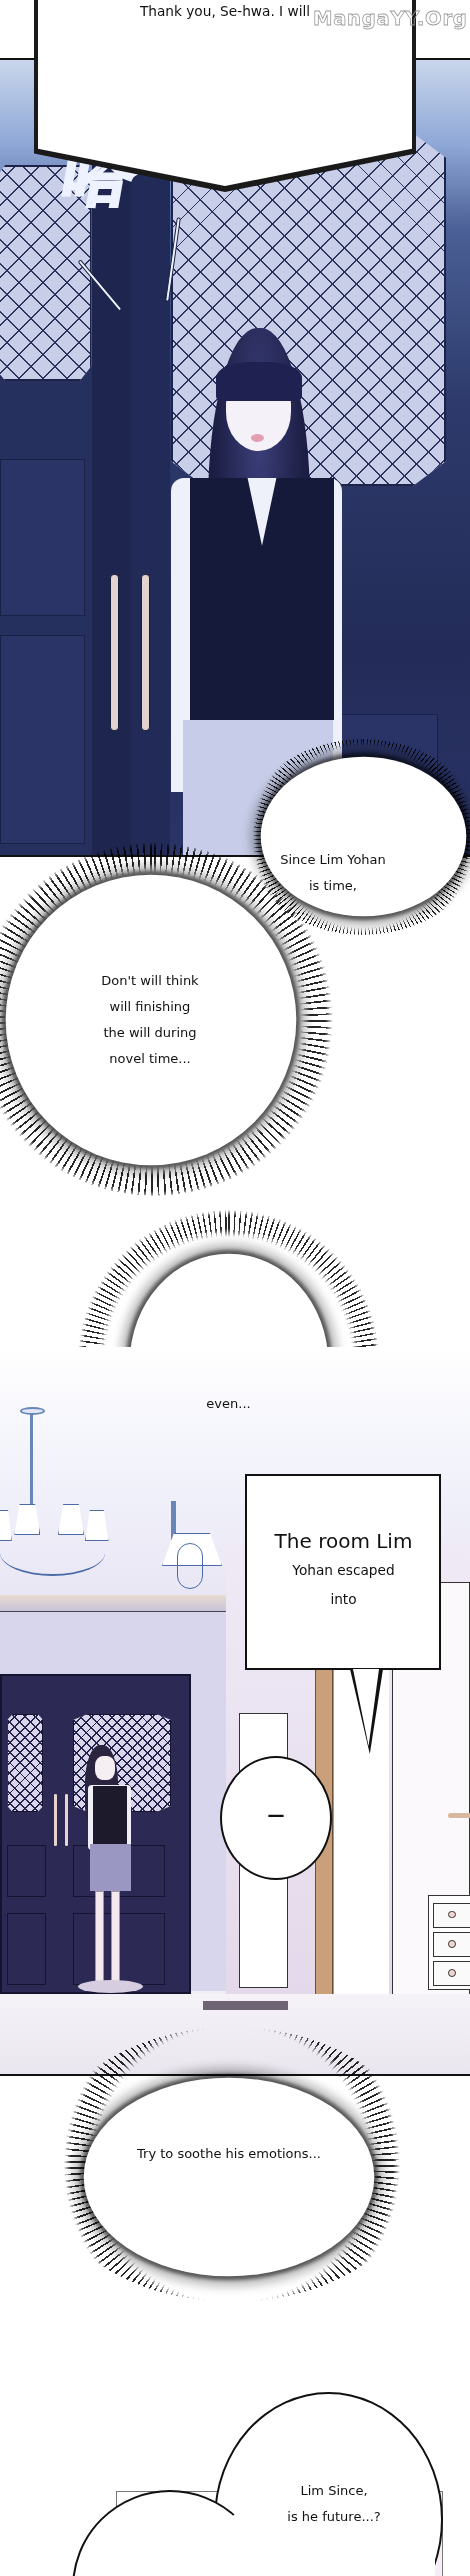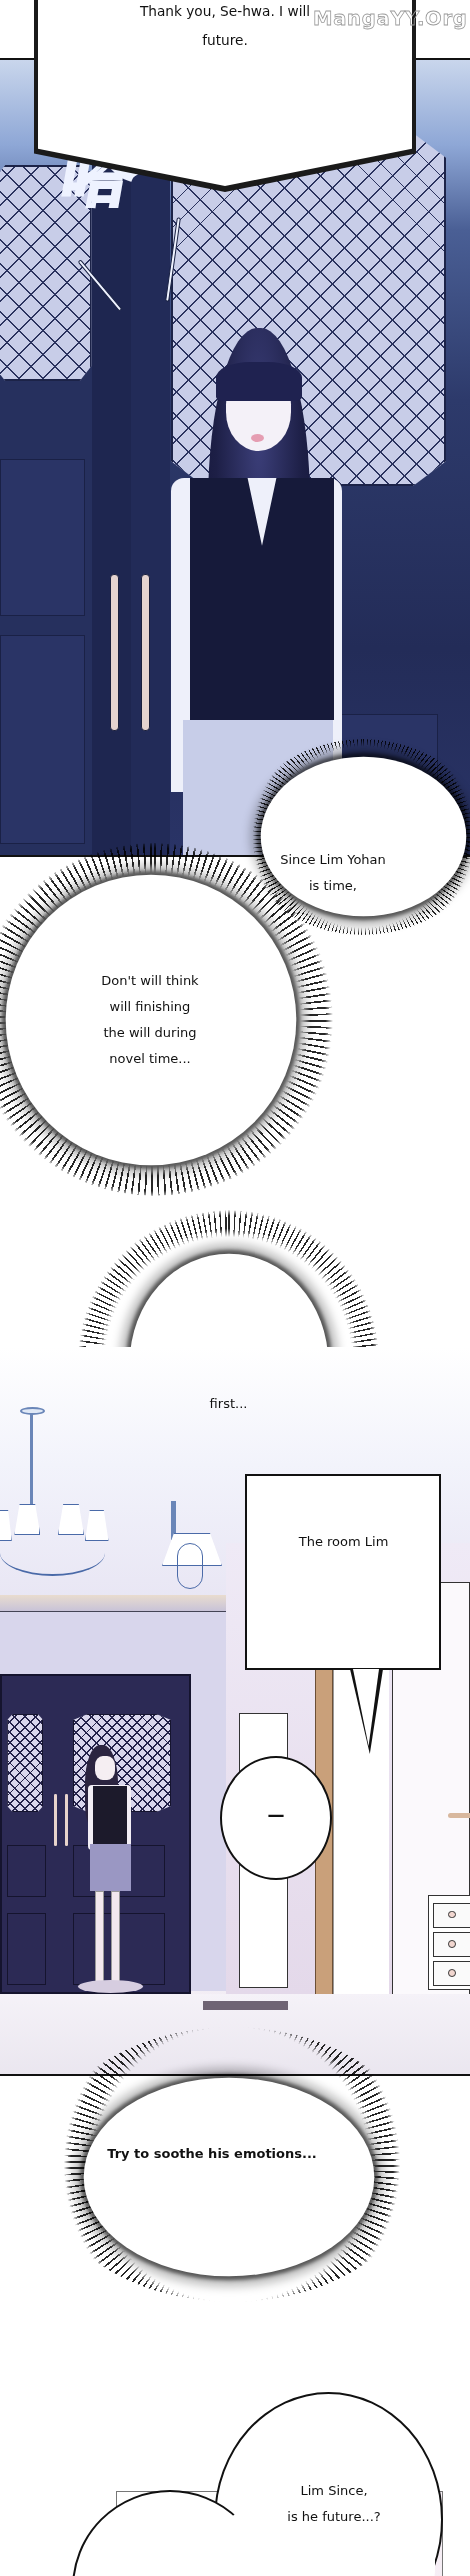--- a/index.html
+++ b/index.html
@@ -147,21 +147,20 @@
   <div class="abs sfx-line" style="left:171px;top:157px;height:85px;transform:rotate(8deg);"></div>
 </div>
 
 <div class="abs" style="left:0;top:0;width:471px;height:58px;background:#ffffff;"></div>
 
 <div class="abs caption-pentagon-border"></div>
 <div class="abs caption-pentagon" style="left:38px;width:374px;"></div>
 <div class="abs" style="left:42px;top:0;width:366px;height:157px;background:#ffffff;clip-path:polygon(0 0,100% 0,100% 85%,50% 118%,0 85%);"></div>
 <div class="abs" style="left:42px;top:-2.6px;width:366px;">
   <div class="caption-text">Thank you, Se-hwa. I will</div>
-  <div class="caption-text">future.</div>
 </div>
 
 <div class="abs watermark" style="left:313px;top:6.5px;">MangaYY.Org</div>
 
 <div class="abs spiky-rays" style="left:242px;top:739px;width:242px;height:196px;"></div>
 <div class="abs spiky" style="left:262px;top:758px;width:203px;height:157px;"></div>
 <div class="abs" style="left:248px;top:847px;width:170px;">
   <div class="bubble-text">Since Lim Yohan</div>
   <div class="bubble-text">is time,</div>
 </div>
@@ -231,35 +230,37 @@
       </div>
     <div class="abs drawer" style="left:3.9px;top:65px;width:41px;height:25px;">
         <div class="abs knob" style="left:14.4px;top:7.2px;"></div>
       </div>
   </div>
 
   <div class="abs floor" style="left:0;top:647px;width:471px;height:82px;"></div>
   <div class="abs" style="left:203px;top:654px;width:85px;height:9.2px;background:#6f6474;"></div>
 </div>
 
-<div class="abs bubble-text" style="left:163px;top:1391px;width:131px;">first...</div>
+<div class="abs bubble-text" style="left:163px;top:1391px;width:131px;">even...</div>
 
 <div class="abs rect-caption" style="left:245px;top:1474px;width:196px;height:196px;"></div>
 <div class="abs tail" style="left:350px;top:1669px;width:33px;height:85px;"></div>
 <div class="abs tail-fill" style="left:353px;top:1669px;width:26px;height:77px;"></div>
 <div class="abs" style="left:255px;top:1527px;width:177px;">
-  <div class="bubble-text" style="font-size:13px;line-height:29px;">The room Lim</div>
+  <div class="bubble-text" style="font-size:20px;line-height:29px;">The room Lim</div>
+  <div class="bubble-text" style="font-size:13.7px;line-height:29px;">Yohan escaped</div>
+  <div class="bubble-text" style="font-size:13.7px;line-height:29px;">into</div>
 </div>
 
 <div class="abs speech-circle" style="left:220px;top:1756px;width:112px;height:124px;"></div>
 <div class="abs" style="left:220px;top:1805px;width:112px;text-align:center;font-size:17px;font-weight:bold;">—</div>
 
 <div class="abs spiky-rays" style="left:39px;top:2027px;width:386px;height:275px;"></div>
 <div class="abs spiky" style="left:85px;top:2079px;width:288px;height:196px;"></div>
-<div class="abs bubble-text" style="left:68px;top:2141px;width:288px;font-weight:bold;">Try to soothe his emotions...</div>
+<div class="abs bubble-text" style="left:85px;top:2141px;width:288px;">Try to soothe his emotions...</div>
 
 <div class="abs bottom-frame" style="left:116px;top:2491px;width:327px;height:92px;"></div>
 
 <div class="abs cloud" style="left:214px;top:2392px;width:229px;height:255px;border-radius:50%;"></div>
 <div class="abs cloud" style="left:72px;top:2490px;width:196px;height:196px;border-radius:50%;"></div>
 <div class="abs" style="left:219px;top:2492px;width:216px;height:131px;background:#ffffff;border-radius:40%;"></div>
 <div class="abs" style="left:124px;top:2550px;width:131px;height:52px;background:#ffffff;"></div>
 <div class="abs" style="left:262px;top:2478px;width:144px;">
   <div class="bubble-text">Lim Since,</div>
   <div class="bubble-text">is he future...?</div>

